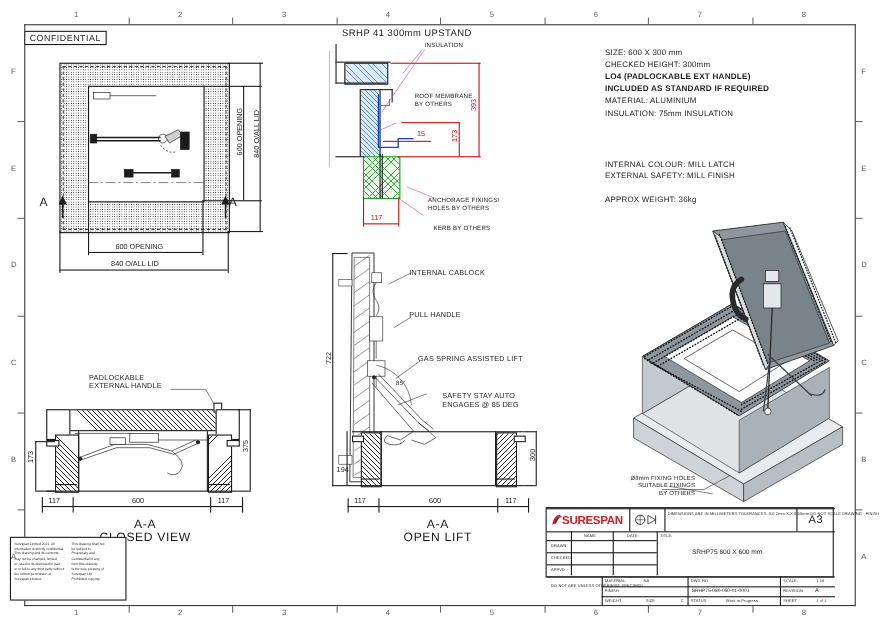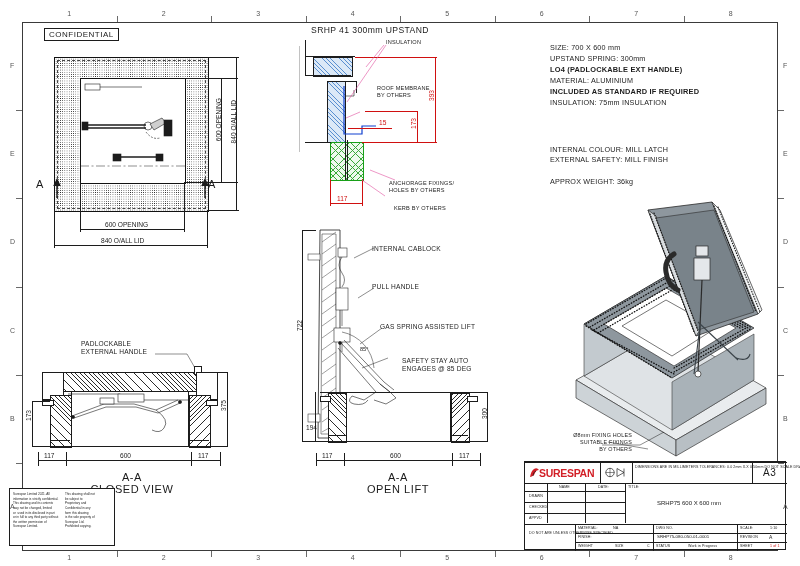--- a/index.html
+++ b/index.html
@@ -30,21 +30,21 @@
   
   .dothatch{background-image:radial-gradient(#111 0.6px,transparent 0.7px);background-size:2.2px 2.2px;background-color:#fff;}
   .dia45{background-image:repeating-linear-gradient(45deg,#2a2a2a 0 0.55px,transparent 0.55px 3.2px);background-color:#fff;}
   .dia135{background-image:repeating-linear-gradient(-45deg,#2a2a2a 0 0.55px,transparent 0.55px 3.2px);background-color:#fff;}
   .insulpat{background-image:repeating-linear-gradient(45deg,#5a8fd0 0 .5px,transparent .5px 3px);background-color:#dce9f7;}
   .greenx{background-image:repeating-linear-gradient(45deg,#3aa83a 0 .5px,transparent .5px 4px),repeating-linear-gradient(-45deg,#3aa83a 0 .5px,transparent .5px 4px);background-color:#eef9ee;}
 
   svg{position:absolute;overflow:visible;}
 
   
-  #tblock{position:absolute;left:524px;top:461px;width:262px;height:89px;border:1px solid #1c1c1c;background:#fff;box-sizing:border-box;}
+  #tblock{position:absolute;left:496px;top:461px;width:262px;height:64px;border:1px solid #1c1c1c;background:#fff;box-sizing:border-box;}
   #tblock .c{position:absolute;box-sizing:border-box;}
   #tblock .bl{border-left:1px solid #1c1c1c;}
   #tblock .bt{border-top:1px solid #1c1c1c;}
   .tb-lbl{position:absolute;font-size:3.6px;color:#1c1c1c;white-space:nowrap;letter-spacing:.1px;}
   .tb-val{position:absolute;font-size:4.6px;color:#1c1c1c;white-space:nowrap;}
   .tb-red{color:#d01010;}
   .logo{position:absolute;font-weight:bold;font-size:10.5px;color:#d21f26;letter-spacing:-.3px;}
   .a3{position:absolute;font-size:10px;letter-spacing:.5px;}
 
   #notes{position:absolute;left:9px;top:488px;width:106px;height:58px;border:1px solid #1c1c1c;box-sizing:border-box;background:#fff;overflow:hidden;}
@@ -58,28 +58,28 @@
   <div class="frame-line" style="left:22px;top:22px;width:756px;height:1px;"></div>
   <div class="frame-line" style="left:22px;top:550px;width:756px;height:1px;"></div>
   <div class="frame-line" style="left:22px;top:22px;width:1px;height:529px;"></div>
   <div class="frame-line" style="left:777px;top:22px;width:1px;height:529px;"></div>
 
   <div id="grid-top"></div>
   <div id="grid-bottom"></div>
   <div id="grid-left"></div>
   <div id="grid-right"></div>
 
-  <div class="confid" style="left:44px;top:28px;text-align:center;">CONFIDENTIAL</div>
+  <div class="confid" style="left:22px;top:28px;text-align:center;">CONFIDENTIAL</div>
 
   <div id="spec-block" style="position:absolute;left:550px;top:42px;">
-      <div class="txt" style="position: relative; left: 0px; top: 0px; font-size: 7.2px; line-height: 11px;">SIZE: 700 X 600 mm</div>
-      <div class="txt" style="position: relative; left: 0px; top: 0px; font-size: 7.2px; line-height: 11px;">UPSTAND SPRING: 300mm</div>
+      <div class="txt" style="position: relative; left: 0px; top: 0px; font-size: 7.2px; line-height: 11px;">SIZE: 600 X 300 mm</div>
+      <div class="txt" style="position: relative; left: 0px; top: 0px; font-size: 7.2px; line-height: 11px;">CHECKED HEIGHT: 300mm</div>
       <div class="txt b" style="position: relative; left: 0px; top: 0px; font-size: 7.4px; line-height: 11px;">LO4 (PADLOCKABLE EXT HANDLE)</div>
+      <div class="txt b" style="position: relative; left: 0px; top: 0px; font-size: 7.4px; line-height: 11px;">INCLUDED AS STANDARD IF REQUIRED</div>
       <div class="txt" style="position: relative; left: 0px; top: 0px; font-size: 7.2px; line-height: 11px;">MATERIAL: ALUMINIUM</div>
-      <div class="txt b" style="position: relative; left: 0px; top: 0px; font-size: 7.4px; line-height: 11px;">INCLUDED AS STANDARD IF REQUIRED</div>
       <div class="txt" style="position: relative; left: 0px; top: 0px; font-size: 7.2px; line-height: 11px;">INSULATION: 75mm INSULATION</div>
     </div>
   <div class="txt" style="left:550px;top:145px;">INTERNAL COLOUR: MILL LATCH</div>
   <div class="txt" style="left:550px;top:155px;">EXTERNAL SAFETY: MILL FINISH</div>
   <div class="txt" style="left:550px;top:177px;">APPROX WEIGHT: 36kg</div>
 
   <div>
 
     <div class="dothatch ln" style="left:54px;top:57px;width:153px;height:153px;background-color:#fff;border:1px solid #111;"></div>
 

